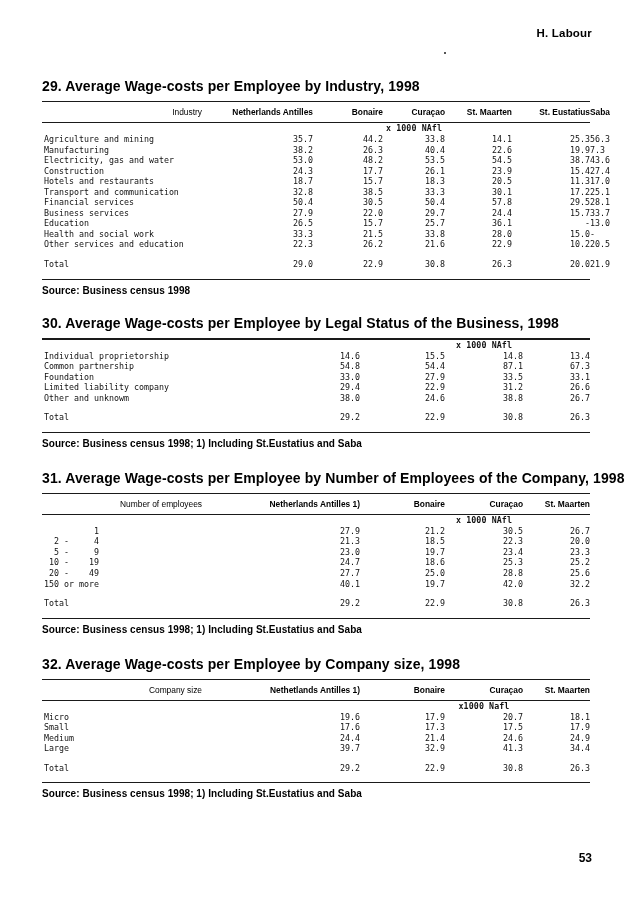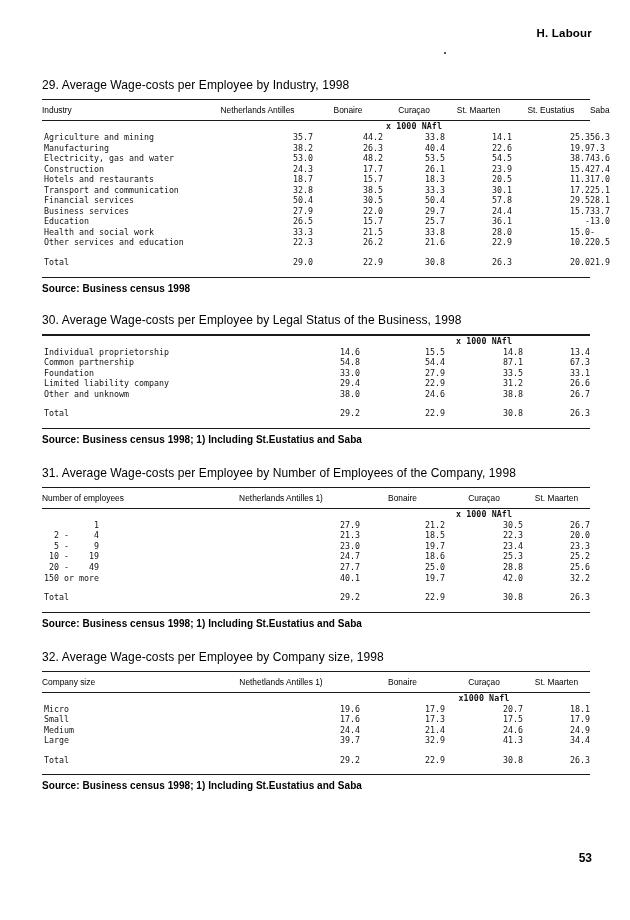--- a/index.html
+++ b/index.html
@@ -40,22 +40,22 @@
     background: #555;
   }
   .content {
     position: absolute;
     left: 42px;
     top: 78px;
     width: 548px;
   }
   .tbl-block { margin-bottom: 0; }
   .tbl-title {
-    font-size: 12px;
-    font-weight: normal;
+    font-size: 14px;
+    font-weight: bold;
     letter-spacing: 0.1px;
     margin: 0 0 7px 0;
     white-space: nowrap;
   }
   .rule-top {
     border-top: 1.4px solid #1a1a1a;
     height: 0;
     font-size: 0;
     line-height: 0;
   }
@@ -71,28 +71,28 @@
     font-size: 0;
     line-height: 0;
   }
   table.tbl {
     width: 100%;
     border-collapse: collapse;
     table-layout: fixed;
   }
   table.tbl th {
     font-size: 8.4px;
-    font-weight: normal;
-    text-align: center;
+    font-weight: bold;
+    text-align: right;
     padding: 5px 0 5px 0;
     white-space: nowrap;
     vertical-align: bottom;
   }
   table.tbl th.lbl {
-    text-align: left;
+    text-align: right;
     font-weight: normal;
   }
   table.tbl td {
     font-family: "DejaVu Sans Mono", monospace;
     font-size: 8.3px;
     text-align: right;
     padding: 0;
     line-height: 10.55px;
     white-space: nowrap;
     color: #111;

